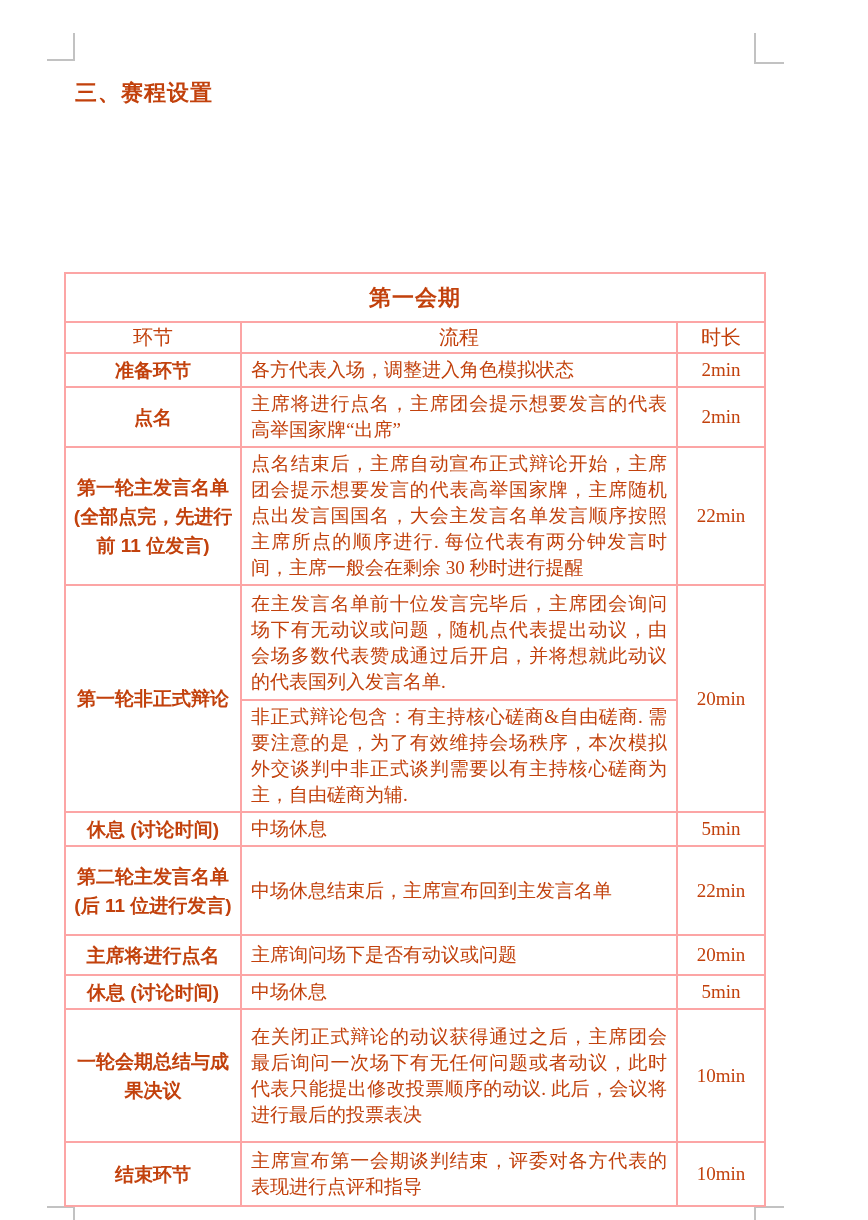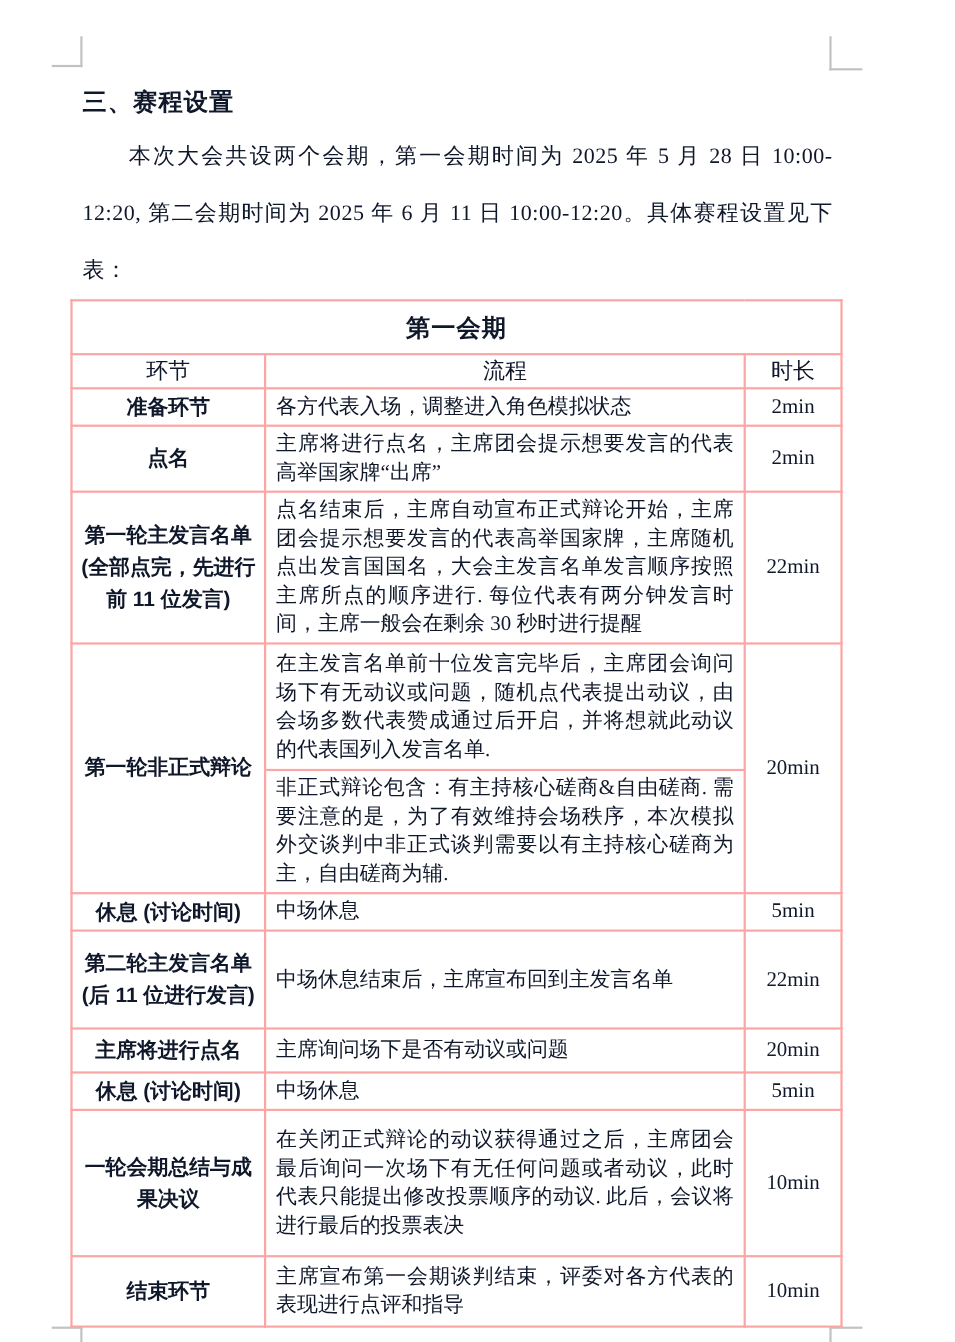--- a/index.html
+++ b/index.html
@@ -1,18 +1,18 @@
 <!DOCTYPE html>
 <html><head>
 <meta charset="utf-8">
 <style>
   html,body { margin:0; padding:0; background:#ffffff; }
   .page {
     position:relative; width:868px; height:1220px; overflow:hidden;
-    background:#ffffff; color:#0f172a;
+    background:#ffffff; color:#c2410c;
     font-family:"Liberation Serif","DejaVu Serif",serif;
   }
   
   .crop { position:absolute; }
   .crop-tl { left:47px; top:33px;  width:26px; height:26px; border-right:2px solid #c2c2c2; border-bottom:2px solid #c2c2c2; }
   .crop-tr { left:754px; top:33px; width:28px; height:29px; border-left:2px solid #c2c2c2;  border-bottom:2px solid #c2c2c2; }
   .crop-bl { left:47px; top:1206px; width:26px; height:16px; border-right:2px solid #c2c2c2; border-top:2px solid #c2c2c2; }
   .crop-br { left:754px; top:1206px; width:28px; height:16px; border-left:2px solid #c2c2c2;  border-top:2px solid #c2c2c2; }
 
   .content { position:absolute; left:75px; top:80px; width:682px; }
@@ -63,21 +63,20 @@
 
 <div class="page">
 
   <div class="crop crop-tl"></div>
   <div class="crop crop-tr"></div>
   <div class="crop crop-bl"></div>
   <div class="crop crop-br"></div>
 
   <div class="content">
     <h1 class="heading">三、赛程设置</h1>
-    <p class="intro">本次大会共设两个会期，第一会期时间为 2025 年 5 月 28 日 10:00-12:20, 第二会期时间为 2025 年 6 月 11 日 10:00-12:20。具体赛程设置见下表：</p>
   </div>
 
   <div class="tablewrap">
     <table class="schedule">
       <colgroup>
         <col style="width:176px">
         <col style="width:436px">
         <col style="width:88px">
       </colgroup>
       <tbody>

